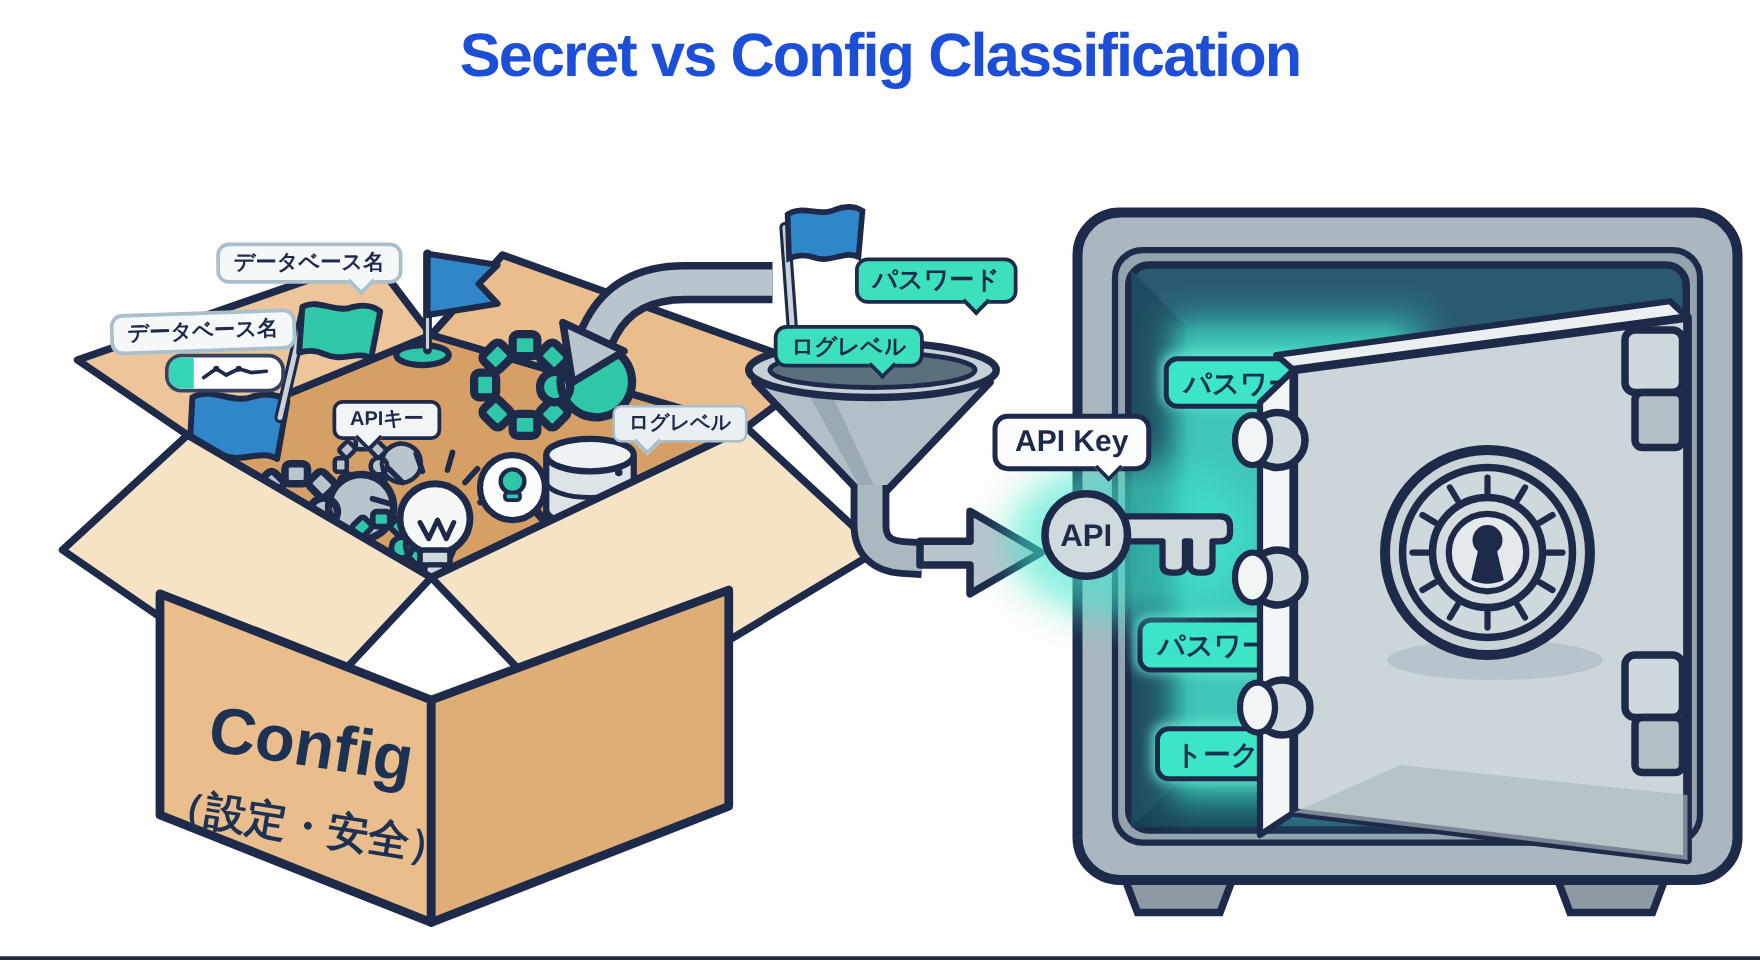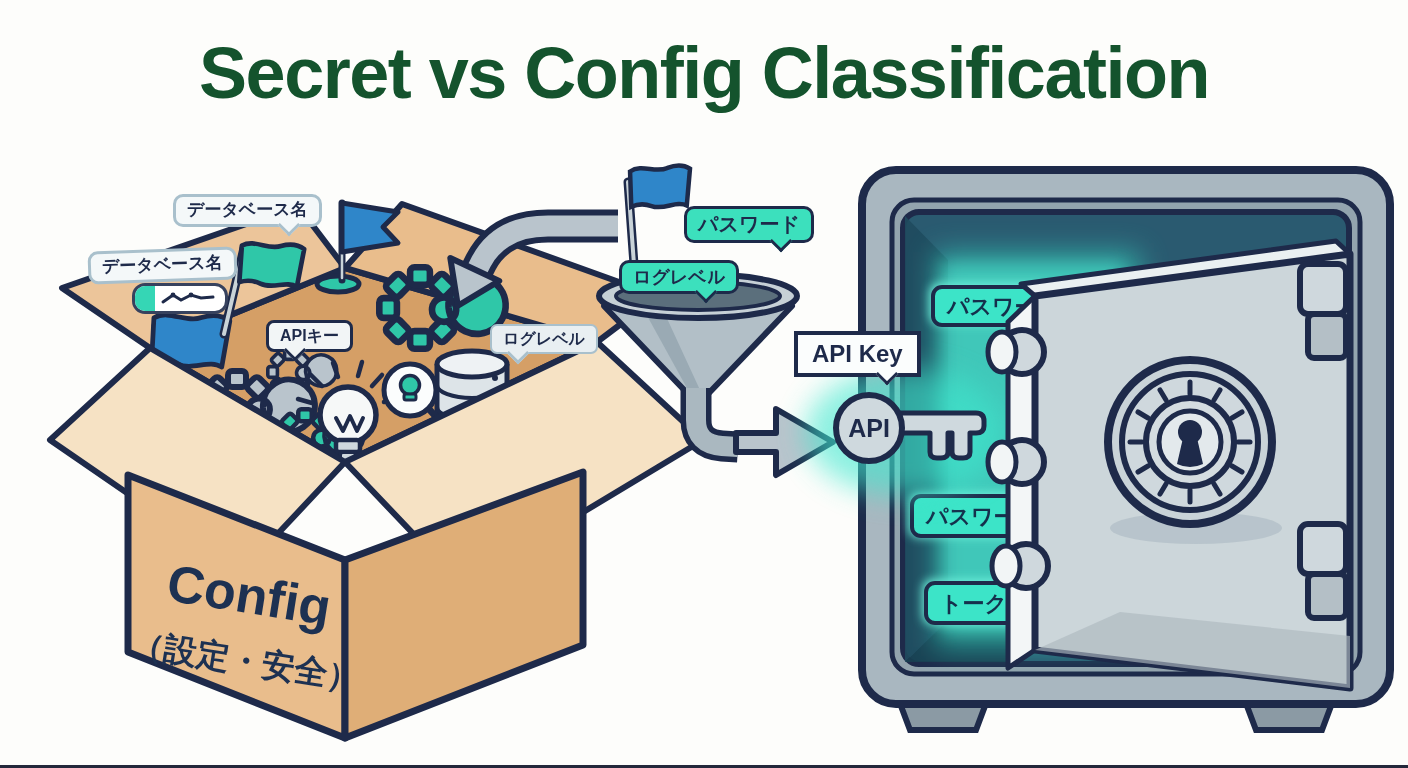--- a/index.html
+++ b/index.html
@@ -1,39 +1,39 @@
 <!DOCTYPE html>
 <html><head>
 <meta charset="utf-8">
 <style>
   html,body{margin:0;padding:0;}
   body{width:1408px;height:768px;background:#fdfdfb;overflow:hidden;
        font-family:"Liberation Sans", sans-serif;}
   .stage{position:relative;width:1408px;height:768px;}
   svg.art{position:absolute;left:0;top:0;}
-  .title{position:absolute;top:32px;left:0;width:100%;text-align:center;
-         font-size:72px;font-weight:800;color:#14532d;letter-spacing:-1.5px;}
+  .title{position:absolute;top:17px;left:0;width:100%;text-align:center;
+         font-size:49px;font-weight:800;color:#1d4ed8;letter-spacing:-1.5px;}
   .bottom-line{position:absolute;left:0;bottom:0;width:100%;height:3px;background:#23283b;}
 
   .bubble{position:absolute;--bc:#1e2a4a;background:#f4f7f8;border:3px solid var(--bc);
           border-radius:10px;padding:2px 11px;font-weight:bold;color:#1e2a4a;
           white-space:nowrap;line-height:1.35;}
   .bubble.tail-br::after,.bubble.tail-bl::after{content:"";position:absolute;width:13px;height:13px;
           background:inherit;border-right:3px solid var(--bc);border-bottom:3px solid var(--bc);
           transform:rotate(45deg);bottom:-9px;}
   .bubble.tail-br::after{right:22px;}
   .bubble.tail-bl::after{left:18px;}
 
   .b-db-top{left:173px;top:194px;font-size:17px;--bc:#a9c0cc;background:#f4f8f9;}
   .b-db-left{left:88px;top:249px;font-size:17px;--bc:#a9c0cc;background:#f4f8f9;transform:rotate(-2deg);}
   .b-api-box{left:266px;top:320px;font-size:16px;border-width:3.5px;border-radius:8px;background:#f2f5f6;}
   .b-log-box{left:490px;top:324px;font-size:16px;--bc:#a9c0cc;border-width:2.5px;background:#e9eff2;border-radius:7px;}
   .b-pass-funnel{left:684px;top:206px;font-size:20px;background:#3ce0bd;border-width:3.5px;}
   .b-log-funnel{left:619px;top:260px;font-size:18px;background:#3ce0bd;border-width:3.5px;}
-  .b-apikey-flow{left:794px;top:331px;font-size:24px;background:#fbfdfd;border-width:4px;border-radius:0;padding:3px 14px;}
+  .b-apikey-flow{left:794px;top:331px;font-size:24px;background:#fbfdfd;border-width:4px;border-radius:12px;padding:3px 14px;}
 
   .pill{position:absolute;left:132px;top:283px;width:90px;height:25px;background:#fff;
         border:3px solid #37425e;border-radius:13px;overflow:hidden;}
   .pill .cap{position:absolute;left:0;top:0;width:20px;height:100%;background:#35d6b5;}
 </style>
 </head>
 <body>
 
 <div class="stage">
 

